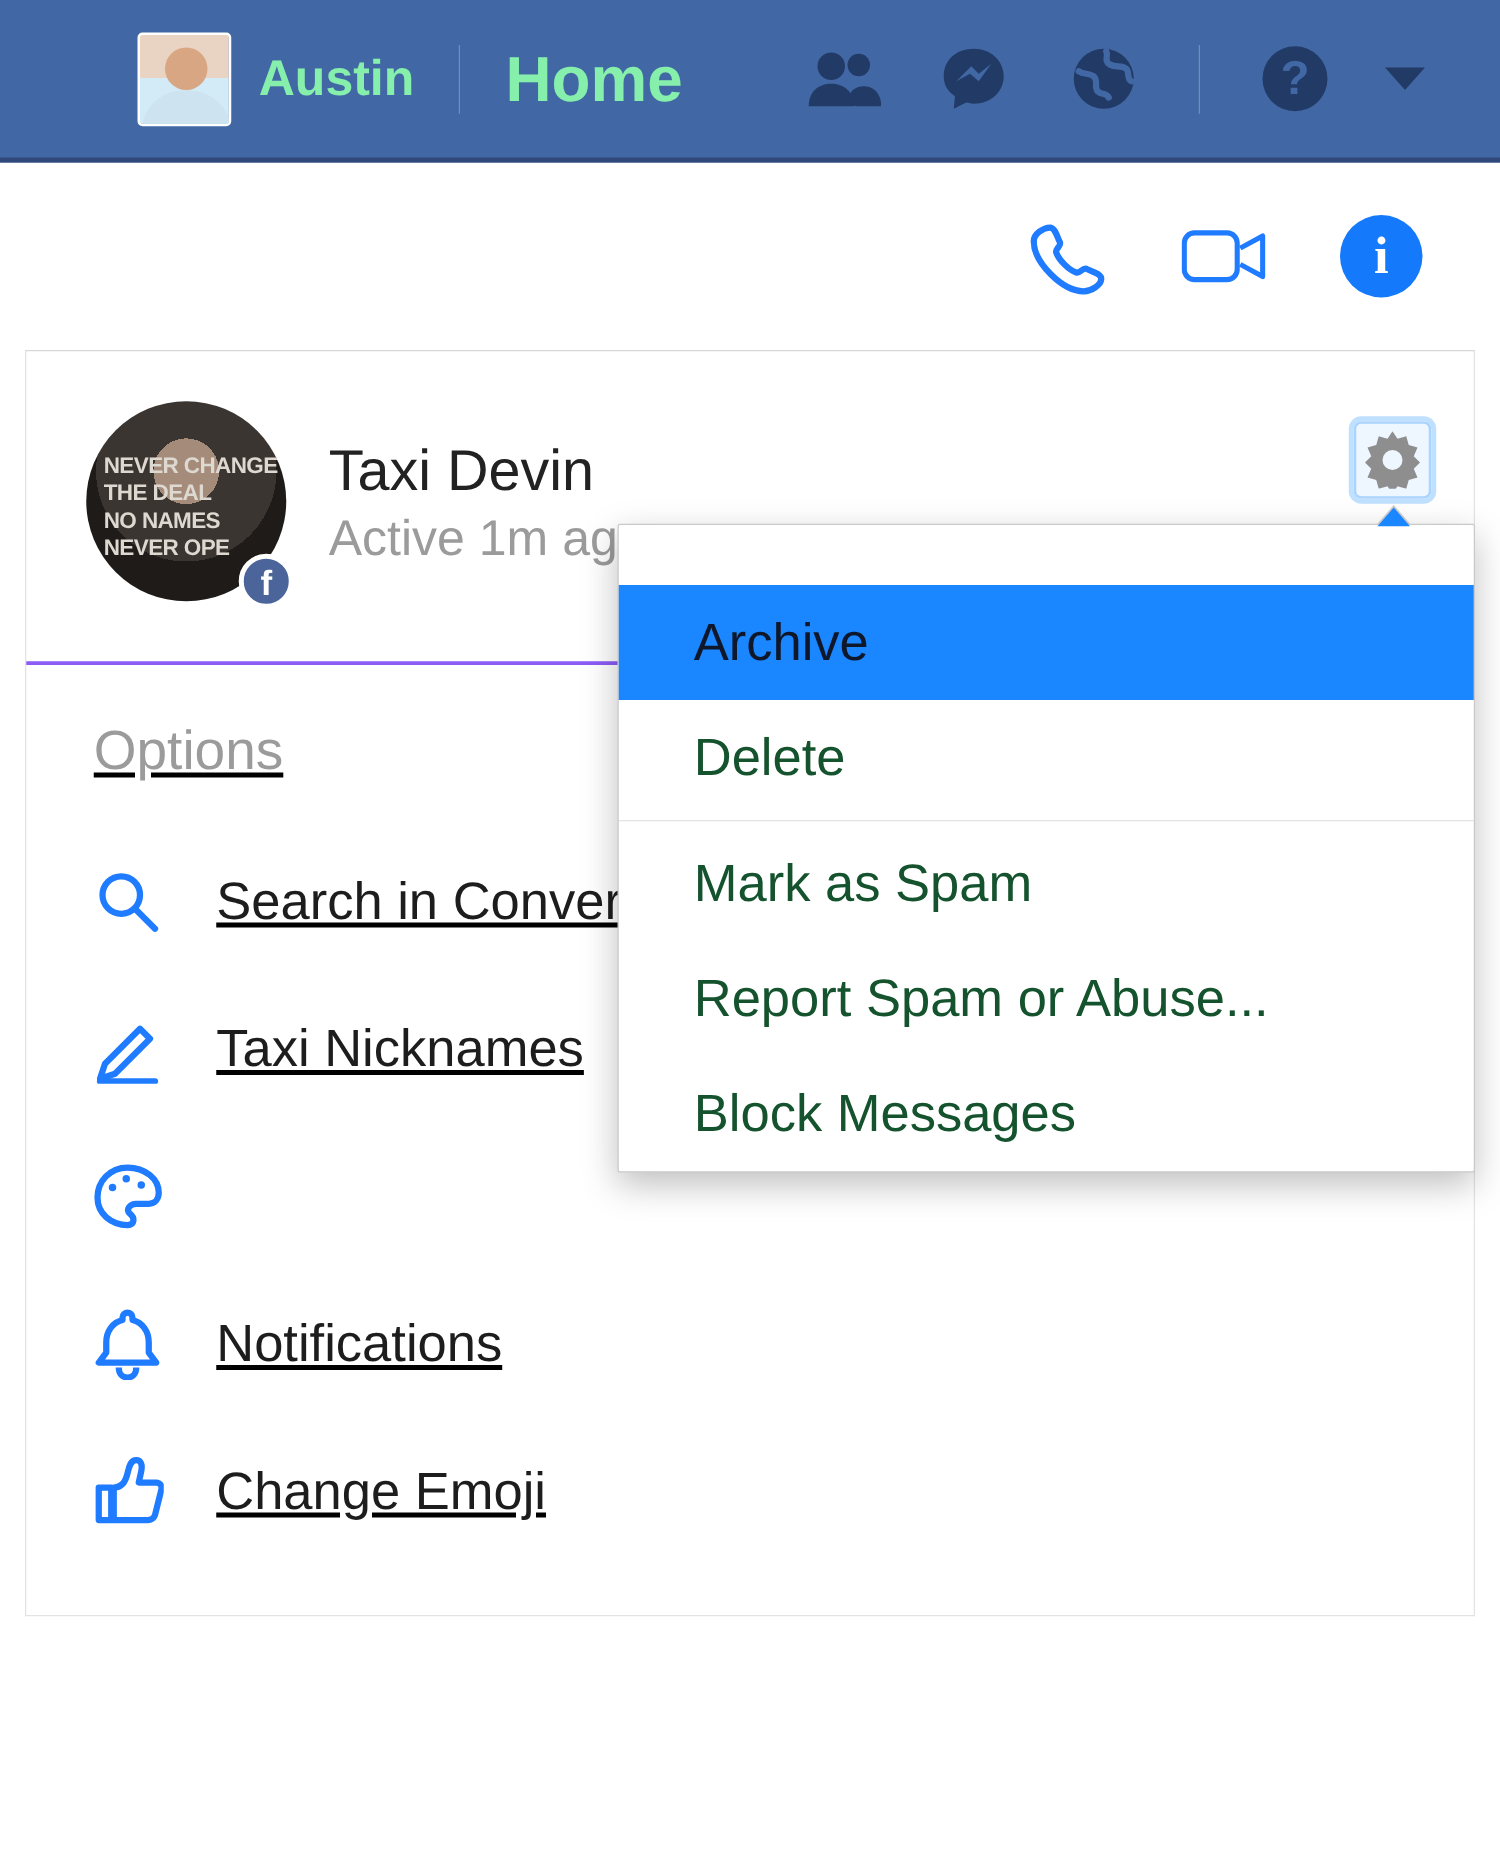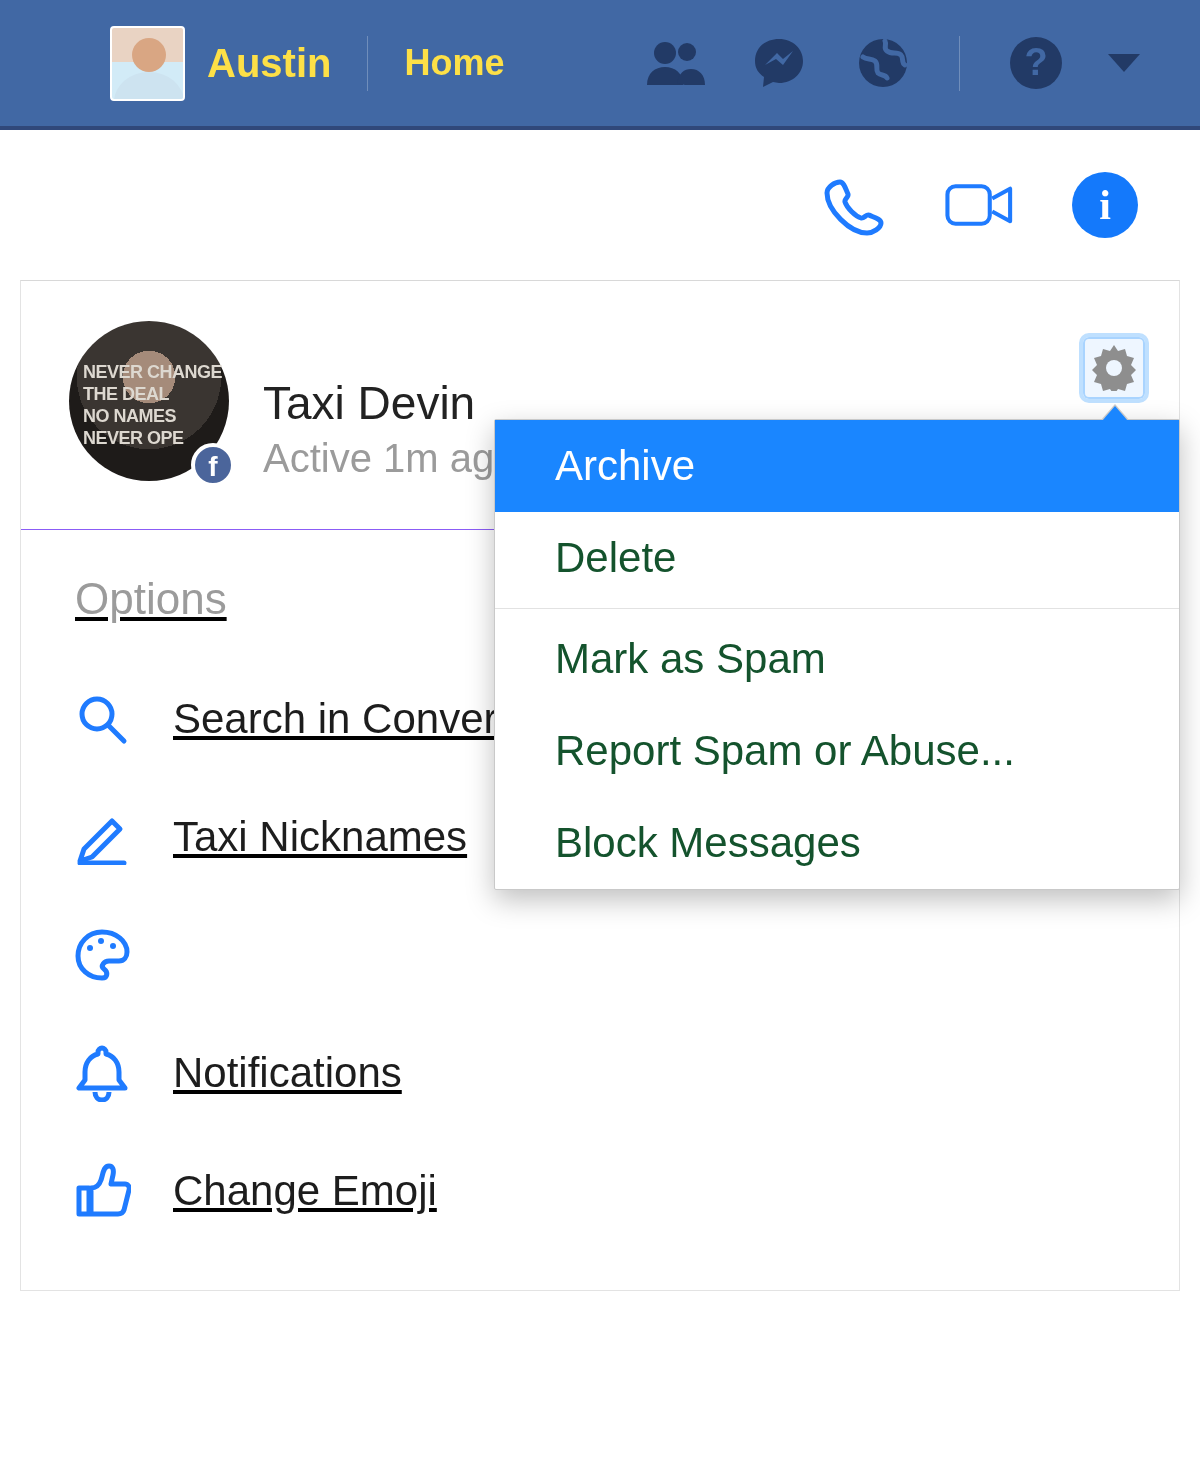--- a/index.html
+++ b/index.html
@@ -1,40 +1,40 @@
 <!DOCTYPE html>
 <html><head>
 <meta charset="utf-8">
 <style>
   * { box-sizing: border-box; }
   html,body { margin:0; padding:0; font-family: -apple-system, "Helvetica Neue", Helvetica, Arial, sans-serif; background:#fff; }
   .page { width:1200px; height:1483px; position:relative; background:#fff; overflow:hidden; }
 
   
-  .topbar { height:130px; background:#4168a4; border-bottom:4px solid #30487a; display:flex; align-items:center; padding:0 30px 0 110px; color:#fde047; }
+  .topbar { height:130px; background:#4168a4; border-bottom:4px solid #30487a; display:flex; align-items:center; padding:0 30px 0 110px; color:#86efac; }
   .topbar .avatar { width:75px; height:75px; border:2px solid #ffffff; border-radius:4px; background:linear-gradient(180deg,#e9d3c3 0%, #e9d3c3 48%, #d2ebf7 48%, #d2ebf7 100%); position:relative; overflow:hidden; }
   .topbar .avatar::before{ content:""; position:absolute; width:34px; height:34px; background:#d9a683; border-radius:50%; top:10px; left:20px; }
   .topbar .avatar::after{ content:""; position:absolute; width:70px; height:40px; background:#cde3f0; border-radius:35px 35px 0 0 / 30px 30px 0 0; top:44px; left:2px; }
   .topbar .name { font-size:40px; font-weight:700; margin-left:22px; }
   .topbar .divider { width:1px; height:55px; background:rgba(255,255,255,0.25); margin:0 36px; }
-  .topbar .home { font-size:36px; font-weight:700; }
+  .topbar .home { font-size:51px; font-weight:700; }
   .topbar .spacer { flex:1; }
   .topbar .ico { width:60px; height:60px; display:flex; align-items:center; justify-content:center; margin:0 22px; }
   .topbar .ico svg { display:block; }
   .topbar .vdiv { width:1px; height:55px; background:rgba(255,255,255,0.25); margin:0 24px; }
   .topbar .caret { width:0; height:0; border-left:16px solid transparent; border-right:16px solid transparent; border-top:18px solid #223a66; margin:0 30px 0 20px; }
 
   
   .actionbar { height:150px; display:flex; align-items:center; justify-content:flex-end; padding-right:60px; }
   .actionbar .abtn { width:70px; height:70px; margin-left:55px; display:flex; align-items:center; justify-content:center; }
   .info-badge { width:66px; height:66px; border-radius:50%; background:#1479fb; color:#fff; display:flex; align-items:center; justify-content:center; font-family:Georgia,serif; font-weight:bold; font-size:42px; }
 
   
   .panel { margin:0 20px; border:1px solid #e3e3e3; border-top:1px solid #d8d8d8; position:relative; }
-  .chat-header { display:flex; align-items:flex-end; padding:40px 38px 48px 48px; border-bottom:1px solid #8b5cf6; }
+  .chat-header { display:flex; align-items:center; padding:40px 38px 48px 48px; border-bottom:3px solid #8b5cf6; }
   .chat-avatar { width:160px; height:160px; border-radius:50%; background:radial-gradient(circle at 50% 35%, #a58b7a 0 20%, #3a3531 20% 55%, #1e1b19 55% 100%); position:relative; flex-shrink:0; }
   .chat-avatar .lines { position:absolute; inset:0; color:#ddd8d0; font-size:18px; line-height:22px; font-weight:700; text-align:left; padding:40px 0 0 14px; letter-spacing:-0.5px; }
   .fb-badge { position:absolute; right:-6px; bottom:-6px; width:44px; height:44px; border-radius:50%; background:#4b659b; border:4px solid #fff; display:flex; align-items:center; justify-content:center; }
   .fb-badge span{ color:#fff; font-weight:800; font-size:28px; font-family:Arial,sans-serif; transform:translateY(2px);}
   .chat-info { margin-left:34px; }
   .chat-name { font-size:46px; color:#222; }
   .chat-status { font-size:40px; color:#9b9b9b; margin-top:6px; }
 
   .gear-btn { position:absolute; top:52px; right:30px; width:70px; height:70px; border:4px solid #bfe0ff; border-radius:10px; background:#eef6ff; display:flex; align-items:center; justify-content:center; box-shadow:0 0 0 2px #a9d4ff inset; }
   .gear-btn svg{ display:block; }
@@ -44,21 +44,21 @@
   .options-title { font-size:44px; color:#9b9b9b; margin:14px 0 36px 4px; }
   .opt { display:flex; align-items:center; padding:28px 0; }
   .opt .oicon { width:62px; height:62px; margin-right:40px; display:flex; align-items:center; justify-content:center; flex-shrink:0;}
   .opt .olabel { font-size:42px; color:#1d1d1d; }
 
   
   .menu { position:absolute; top:138px; right:-1px; width:686px; background:#fff; border:1px solid #c9c9c9; box-shadow:0 10px 28px rgba(0,0,0,0.25); border-radius:2px; z-index:10; }
   .menu::before { content:""; position:absolute; top:-16px; right:50px; width:0; height:0; border-left:14px solid transparent; border-right:14px solid transparent; border-bottom:16px solid #c9c9c9; }
   .menu::after { content:""; position:absolute; top:-14px; right:51px; width:0; height:0; border-left:13px solid transparent; border-right:13px solid transparent; border-bottom:15px solid #1a86ff; }
   .menu .mi { font-size:42px; color:#14532d; padding:22px 60px; }
-  .menu .mi.active { background:#1a86ff; color:#ffffff; }
+  .menu .mi.active { background:#1a86ff; color:#0f172a;margin-top:48px; }
   .menu .msep { height:1px; background:#e2e2e2; margin:4px 0; }
 
 </style>
 </head>
 <body>
 
 <div class="page">
 
   <div class="topbar">
     <div class="avatar"></div>

